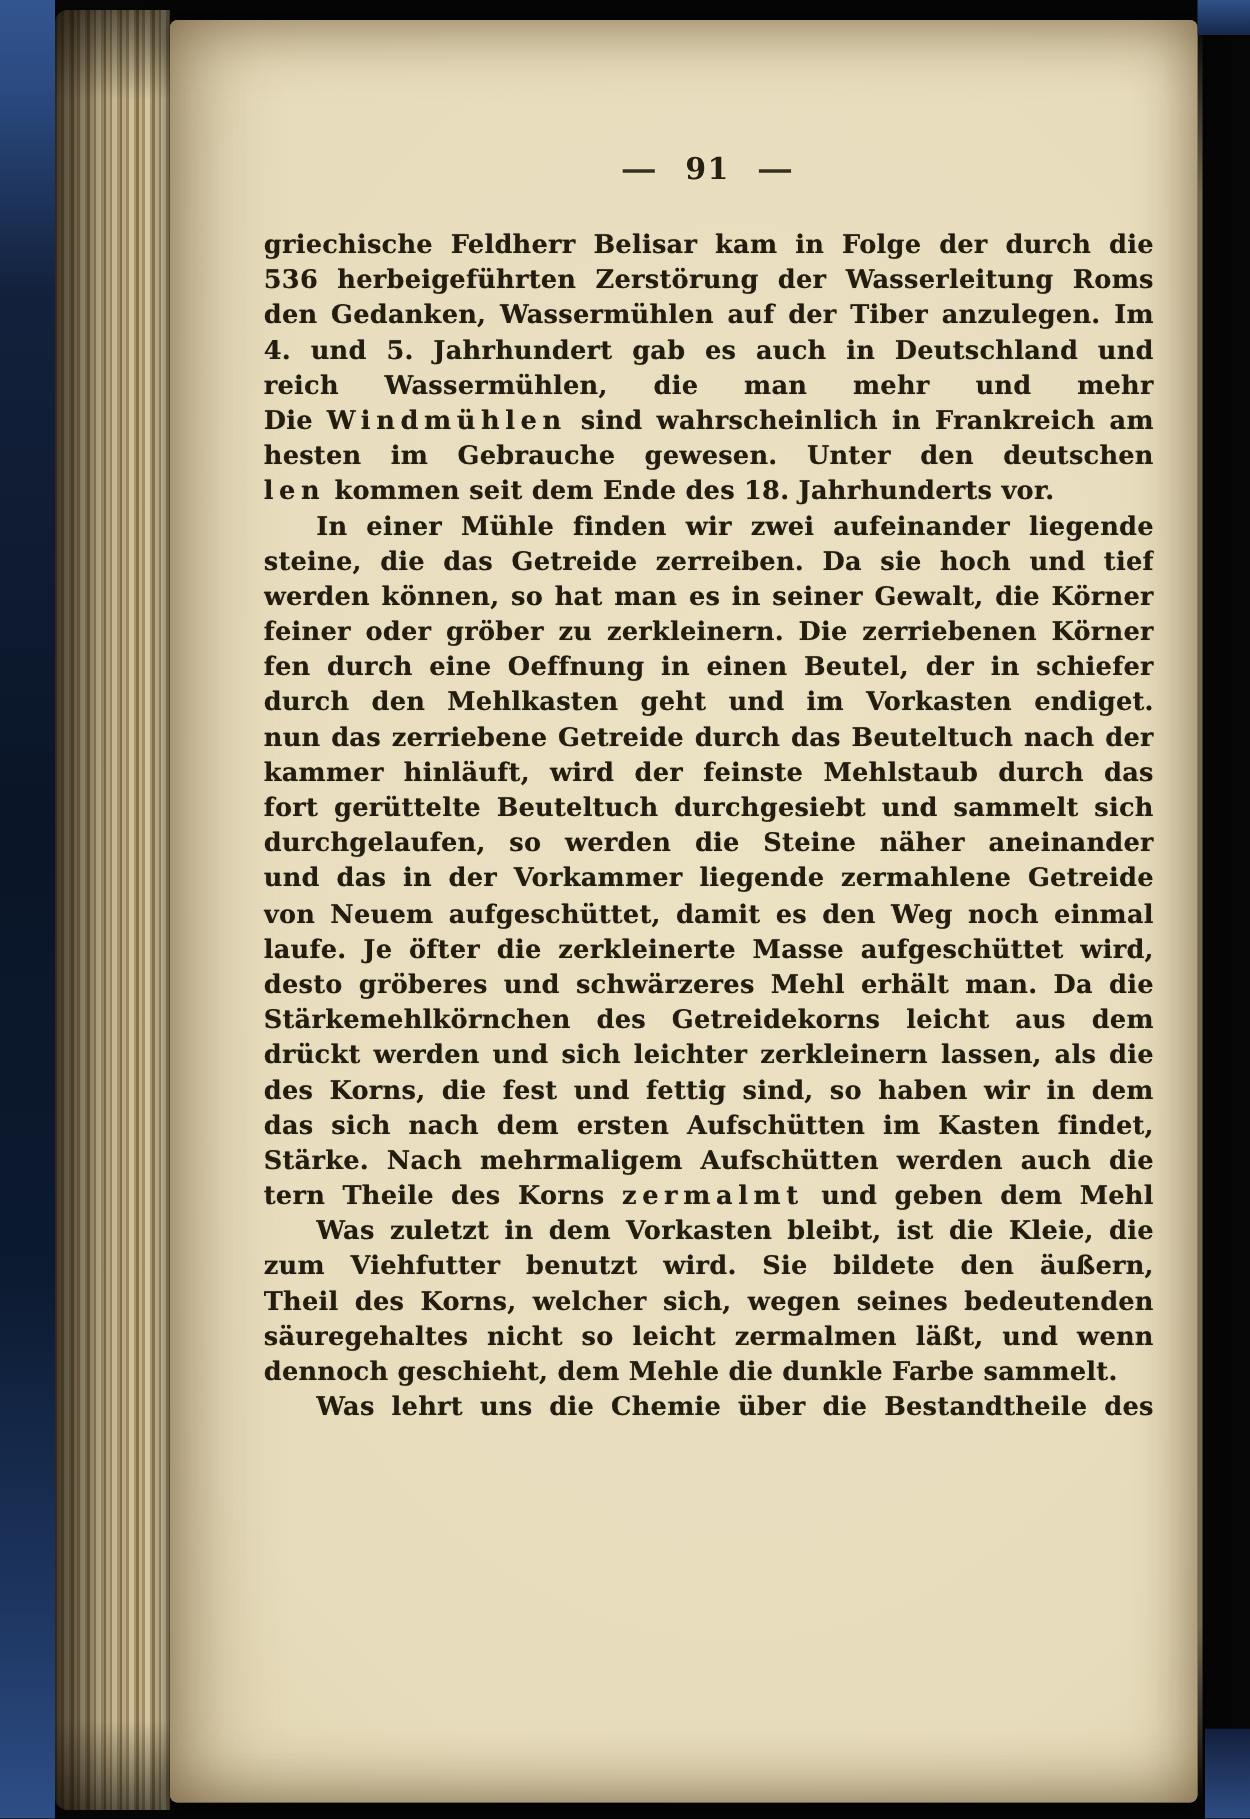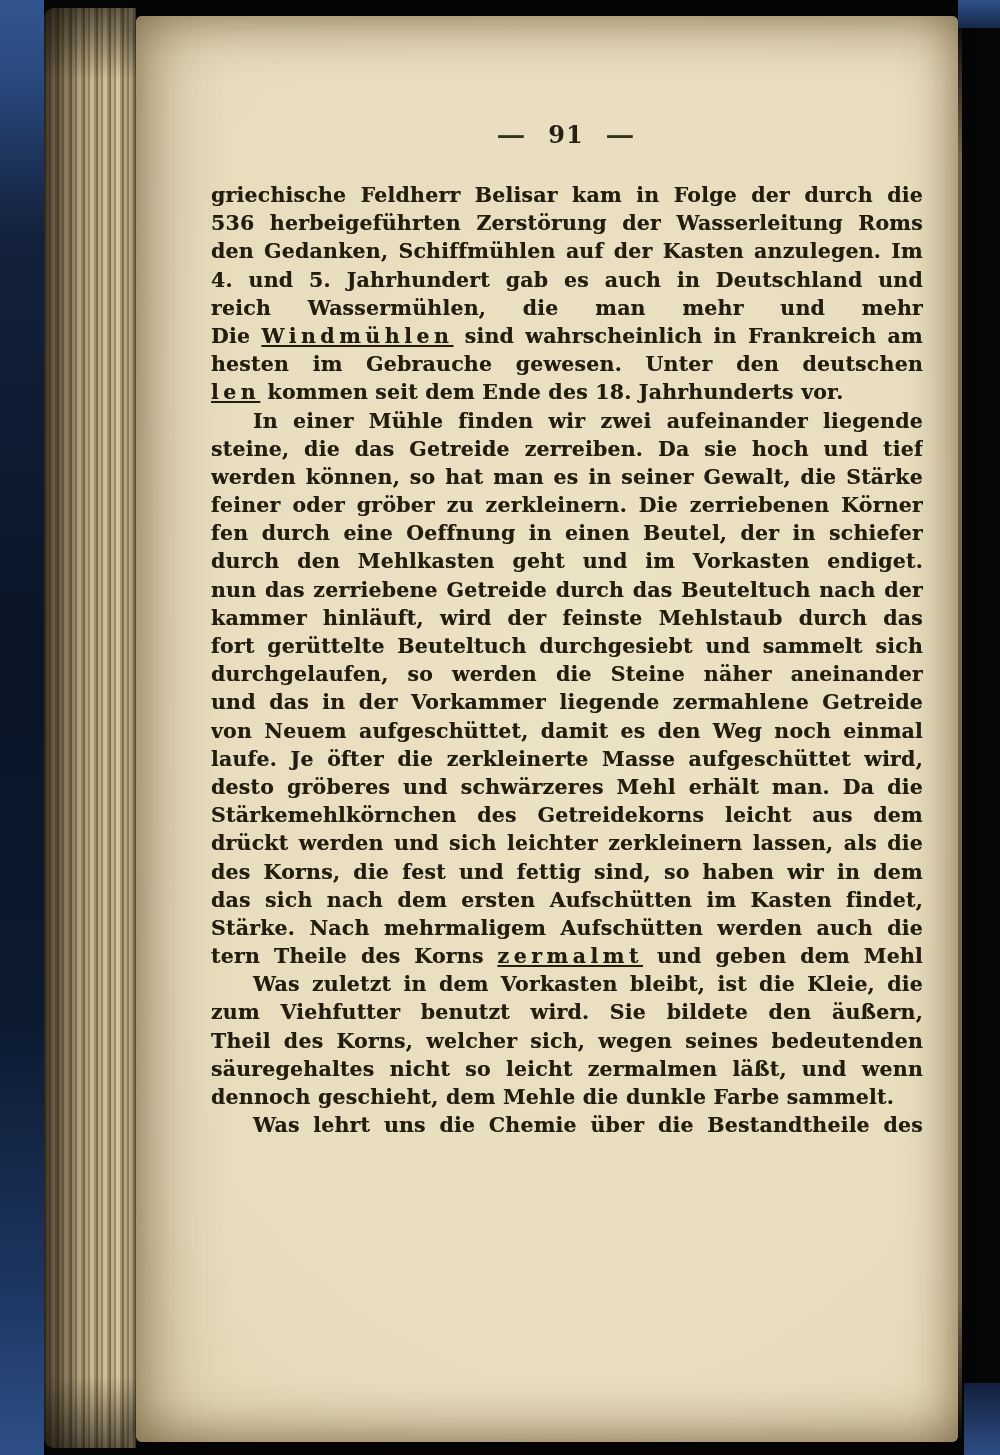--- a/index.html
+++ b/index.html
@@ -69,50 +69,50 @@
   .para{margin:0;}
   .line{
     font-size:20.5px;line-height:28.2px;height:28.2px;
     font-weight:bold;letter-spacing:.2px;
     text-align:justify;text-align-last:justify;-moz-text-align-last:justify;
     white-space:normal;overflow:hidden;
     text-shadow:0 0 .6px rgba(35,29,16,.55);
   }
   .line.last{text-align-last:left;-moz-text-align-last:left;}
   .line.indent{padding-left:42px;}
-  .sp{letter-spacing:4.5px;text-decoration:underline;}
+  .sp{letter-spacing:4.5px;}
 </style>
 </head>
 <body>
 
 <div class="scene">
   <div class="cover-left"></div>
   <div class="page-stack"></div>
 
   <div class="page">
     <div class="page-number">
       <span class="dash">—</span>
       <span class="num">91</span>
       <span class="dash">—</span>
     </div>
     <div class="text-block">
         <div class="para">
           <div class="line">griechische Feldherr Belisar kam in Folge der durch die Gothen</div>
           <div class="line">536 herbeigeführten Zerstörung der Wasserleitung Roms auf</div>
-          <div class="line">den Gedanken, Schiffmühlen auf der Kasten anzulegen. Im</div>
+          <div class="line">den Gedanken, Wassermühlen auf der Tiber anzulegen. Im</div>
           <div class="line">4. und 5. Jahrhundert gab es auch in Deutschland und Frank=</div>
           <div class="line">reich Wassermühlen, die man mehr und mehr vervollkommnete.</div>
           <div class="line">Die <span class="sp">Windmühlen</span> sind wahrscheinlich in Frankreich am frü=</div>
           <div class="line">hesten im Gebrauche gewesen. Unter den deutschen Städten</div>
           <div class="line last"><span class="sp">len</span> kommen seit dem Ende des 18. Jahrhunderts vor.</div>
         </div>
         <div class="para">
           <div class="line indent">In einer Mühle finden wir zwei aufeinander liegende Sand=</div>
           <div class="line">steine, die das Getreide zerreiben. Da sie hoch und tief gestellt</div>
-          <div class="line">werden können, so hat man es in seiner Gewalt, die Stärke</div>
+          <div class="line">werden können, so hat man es in seiner Gewalt, die Körner</div>
           <div class="line">feiner oder gröber zu zerkleinern. Die zerriebenen Körner lau=</div>
           <div class="line">fen durch eine Oeffnung in einen Beutel, der in schiefer Lage</div>
           <div class="line">durch den Mehlkasten geht und im Vorkasten endiget. Indem</div>
           <div class="line">nun das zerriebene Getreide durch das Beuteltuch nach der Vor=</div>
           <div class="line">kammer hinläuft, wird der feinste Mehlstaub durch das immer=</div>
           <div class="line">fort gerüttelte Beuteltuch durchgesiebt und sammelt sich auf dem</div>
           <div class="line">durchgelaufen, so werden die Steine näher aneinander gebracht,</div>
           <div class="line">und das in der Vorkammer liegende zermahlene Getreide wird</div>
           <div class="line">von Neuem aufgeschüttet, damit es den Weg noch einmal durch=</div>
           <div class="line">laufe. Je öfter die zerkleinerte Masse aufgeschüttet wird, ein</div>

